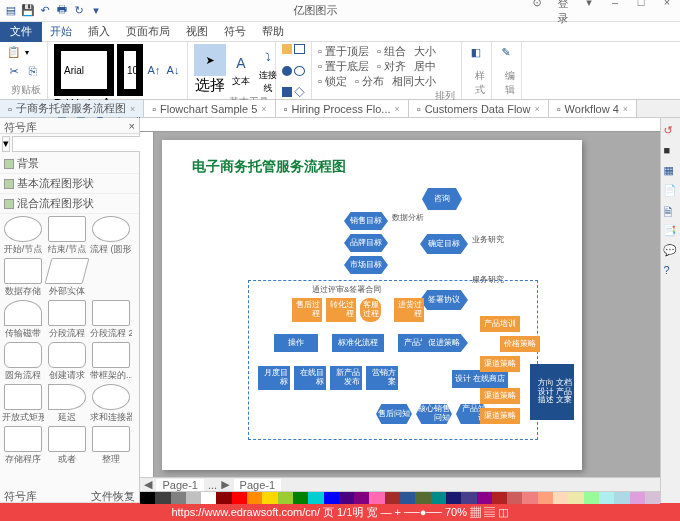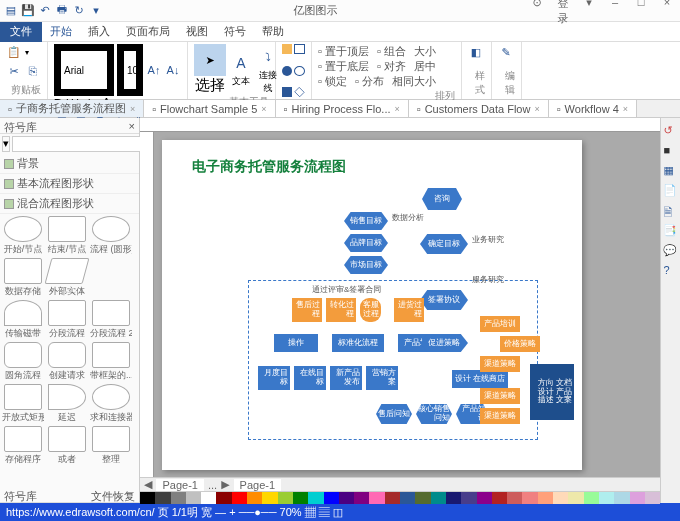--- a/index.html
+++ b/index.html
@@ -49,21 +49,21 @@
 .hex{background:#3a78c9;clip-path:polygon(15% 0,85% 0,100% 50%,85% 100%,15% 100%,0 50%)}
 .rect{background:#3a78c9}
 .org{background:#f39c3c}
 .dblue{background:#1e4e8c}
 .lbl2{position:absolute;font-size:8px;color:#555}
 .rpanel{width:20px;background:#f0f0f0;border-left:1px solid #ccc;display:flex;flex-direction:column;gap:6px;padding-top:6px;align-items:center}
 .rpanel span{width:14px;height:14px;font-size:11px}
 .pgtabs{height:14px;background:#eee;display:flex;align-items:center;font-size:9px;color:#666;padding:0 4px;gap:4px;border-top:1px solid #ccc}
 .colorbar{height:12px;display:flex;border-top:1px solid #ccc}
 .csw{flex:1;height:12px}
-.statusbar{height:18px;background:#1d4ed8;color:#fff;display:flex;align-items:center;padding:0 6px;font-size:10px;justify-content:flex-start}
+.statusbar{height:18px;background:#ef4444;color:#fff;display:flex;align-items:center;padding:0 6px;font-size:10px;justify-content:center}
 .statusbar a{color:#fff}
 .guide{position:absolute;border:1px dashed #3a78c9}
 </style>
 </head>
 <body>
 
 <div class="titlebar">
   <div class="qat">
     <span>▤</span>
     <span>💾</span>

